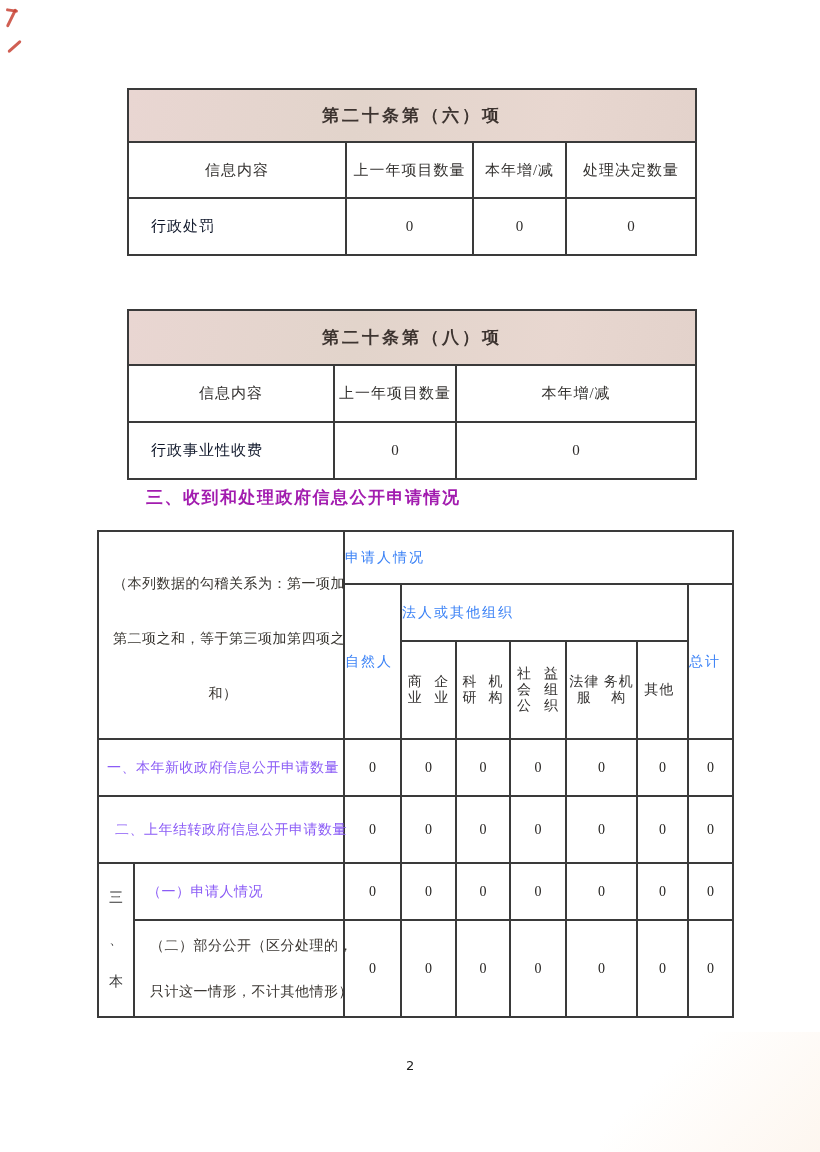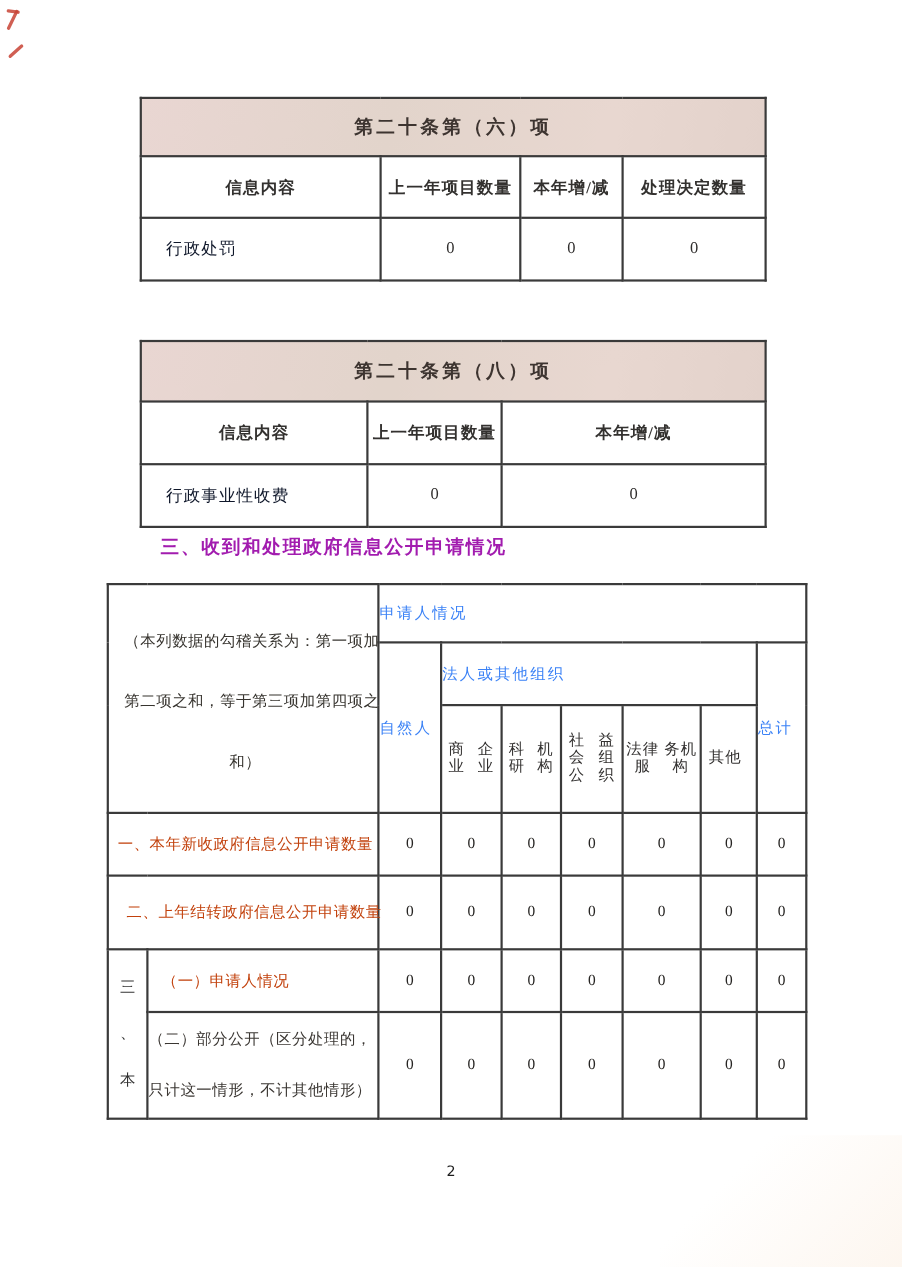--- a/index.html
+++ b/index.html
@@ -20,41 +20,41 @@
 
   table{border-collapse:collapse;table-layout:fixed;}
   td{border:2px solid #3a3a3a;vertical-align:middle;padding:0;}
 
   .tbl1{position:absolute;left:127px;top:88px;width:568px;}
   .tbl2{position:absolute;left:127px;top:309px;width:568px;}
   .band{
     background:linear-gradient(100deg,#e9d6d2 0%,#e2d4cb 40%,#e8d7d0 75%,#e3d2cb 100%);
     text-align:center;font-weight:bold;font-size:17px;letter-spacing:3px;color:#3d3430;
   }
-  .hcell{text-align:center;font-weight:bold;font-size:15px;color:#33312f;letter-spacing:1px;}
+  .hcell{text-align:center;font-weight:normal;font-size:15px;color:#33312f;letter-spacing:1px;}
   .lcell{text-align:left;padding-left:22px;font-size:15px;letter-spacing:1px;color:#0f172a;}
   .vcell{text-align:center;font-size:15px;color:#2f2d2c;}
 
   .section-title{
     position:absolute;left:146px;top:486px;
     font-family:"Liberation Sans","DejaVu Sans",sans-serif;
     font-weight:bold;font-size:17px;letter-spacing:1.5px;color:#a21caf;
   }
 
   .tbl3{position:absolute;left:97px;top:530px;width:635px;}
   .tbl3 td{font-size:14px;}
   .note-cell{padding:6px 10px 0 14px;font-size:14px;color:#37342f;}
   .note-cell .nl{line-height:55px;white-space:nowrap;letter-spacing:.5px;}
   .note-cell .nl.center{text-align:center;}
   .app-head{text-align:left;font-size:15px;color:#3b82f6;letter-spacing:2px;border-radius:10px;}
   .sub2{display:flex;flex-direction:row;justify-content:space-evenly;height:94px;
         align-items:center;text-align:center;color:#333130;}
   .sub2 div{line-height:16px;letter-spacing:1px;}
-  .rowlab{font-size:14.5px;padding-left:8px;color:#c2410c;letter-spacing:.5px;white-space:nowrap;}
-  .rowlab2{font-size:14px;padding-left:0;color:#3a3632;letter-spacing:.5px;}
+  .rowlab{font-size:14.5px;padding-left:8px;color:#8b5cf6;letter-spacing:.5px;white-space:nowrap;}
+  .rowlab2{font-size:14px;padding-left:15px;color:#3a3632;letter-spacing:.5px;}
   .rowlab2 .rl{line-height:46px;white-space:nowrap;}
   .zero{text-align:center;font-size:15px;color:#272523;}
   .sidecell{padding:0;}
   .sidechars{display:flex;flex-direction:column;justify-content:space-evenly;
              align-items:center;height:150px;font-size:14px;color:#333;}
 
   .page-number{position:absolute;left:406px;top:1058px;font-size:13px;color:#1c1c1c;
     font-family:"DejaVu Sans","Liberation Sans",sans-serif;}
 </style>
 </head>

